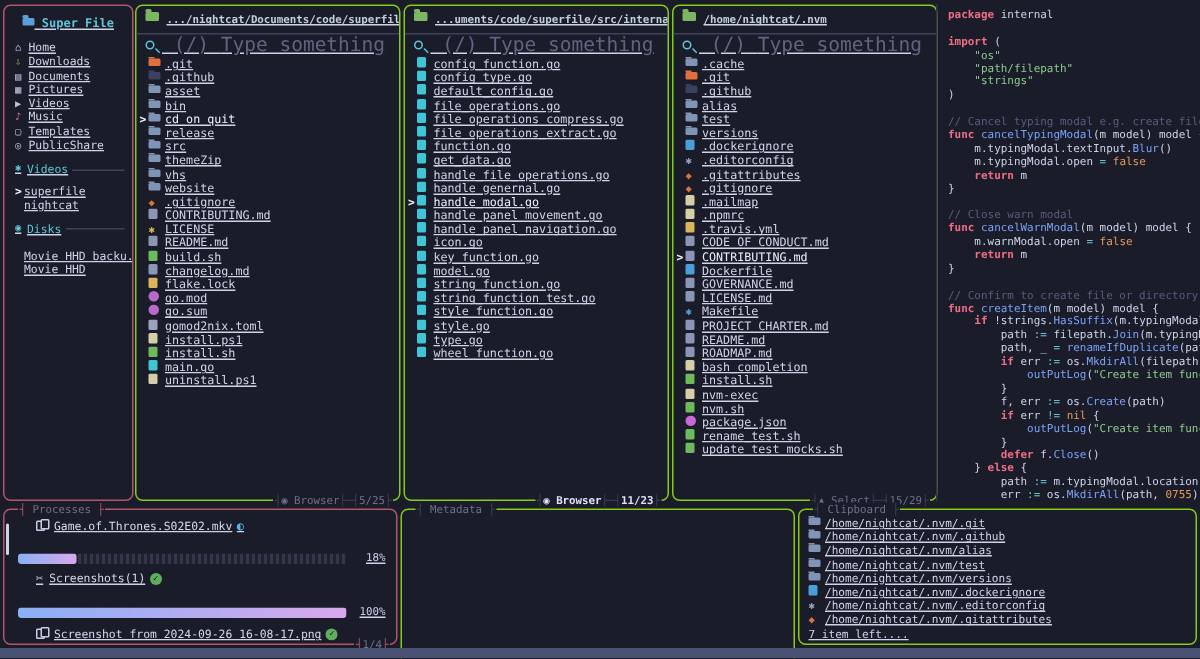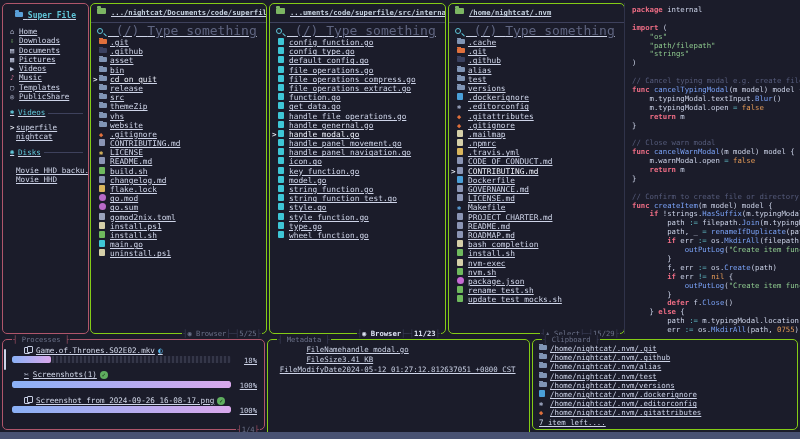--- a/index.html
+++ b/index.html
@@ -48,21 +48,21 @@
            padding:3px 0 0 7px;overflow:hidden;box-sizing:border-box;}
   .cl{white-space:pre;font-size:7.3px;line-height:8.9px;height:8.9px;overflow:hidden;}
   .k{color:#ee6d85;font-weight:bold;}.f{color:#7aa2f7;}.s{color:#8ec98e;}.c{color:#565c7c;}
   .n{color:#e59a57;}.o{color:#64c2cd;}.t{color:#ccd3e8;}
   
   .procs{left:2px;top:339px;width:263px;height:91px;}
   .meta{left:267px;top:339px;width:263px;height:112px;text-align:right;}
   .clip{left:532px;top:339px;width:266px;height:91px;}
   .proc{margin:0 7px 0 9px;padding-top:5px;}
   .pname{font-size:7.6px;height:10px;line-height:10px;white-space:nowrap;overflow:hidden;color:#d3d9ea;margin-left:12px;}
-  .brow{display:flex;align-items:flex-start;gap:4px;margin-top:1px;}
+  .brow{display:flex;align-items:flex-end;gap:4px;margin-top:12px;}
   .pbar{flex:1;height:7px;border-radius:2px;background:#23243280;position:relative;overflow:hidden;
         background-image:repeating-linear-gradient(90deg,#343648 0 2px,#1f2030 2px 4px);}
   .pfill{position:absolute;left:0;top:0;bottom:0;border-radius:2px;background:linear-gradient(90deg,#8ab0f5,#d9a8ec);}
   .pct{width:22px;text-align:right;font-size:7.2px;color:#c9d0e4;}
   .chk{display:inline-block;width:8px;height:8px;border-radius:50%;background:#5fae5f;color:#0c1c0c;
        font-size:6px;line-height:8px;text-align:center;vertical-align:middle;margin-left:3px;}
   .spin{color:#58b5e8;font-size:8px;margin-left:3px;}
   .icopy{position:relative;display:inline-block;width:8px;height:8px;margin-right:4px;top:1px;}
   .icopy::before{content:"";position:absolute;left:0;bottom:0;width:4px;height:5px;border:1px solid #c8cfe4;border-radius:1px;}
   .icopy::after{content:"";position:absolute;left:3px;top:0;width:4px;height:5px;border:1px solid #c8cfe4;border-radius:1px;background:#1b1c2a;}
@@ -156,22 +156,22 @@
         <div class="frow"><span class="cur"></span><span class="icell"><span class="isq" style="background: rgb(62, 198, 214);"></span></span><span>handle_file_operations.go</span></div>
         <div class="frow"><span class="cur"></span><span class="icell"><span class="isq" style="background: rgb(62, 198, 214);"></span></span><span>handle_genernal.go</span></div>
         <div class="frow"><span class="cur">&gt;</span><span class="icell"><span class="isq" style="background: rgb(62, 198, 214);"></span></span><span style="color: rgb(238, 241, 250);">handle_modal.go</span></div>
         <div class="frow"><span class="cur"></span><span class="icell"><span class="isq" style="background: rgb(62, 198, 214);"></span></span><span>handle_panel_movement.go</span></div>
         <div class="frow"><span class="cur"></span><span class="icell"><span class="isq" style="background: rgb(62, 198, 214);"></span></span><span>handle_panel_navigation.go</span></div>
         <div class="frow"><span class="cur"></span><span class="icell"><span class="isq" style="background: rgb(62, 198, 214);"></span></span><span>icon.go</span></div>
         <div class="frow"><span class="cur"></span><span class="icell"><span class="isq" style="background: rgb(62, 198, 214);"></span></span><span>key_function.go</span></div>
         <div class="frow"><span class="cur"></span><span class="icell"><span class="isq" style="background: rgb(62, 198, 214);"></span></span><span>model.go</span></div>
         <div class="frow"><span class="cur"></span><span class="icell"><span class="isq" style="background: rgb(62, 198, 214);"></span></span><span>string_function.go</span></div>
         <div class="frow"><span class="cur"></span><span class="icell"><span class="isq" style="background: rgb(62, 198, 214);"></span></span><span>string_function_test.go</span></div>
+        <div class="frow"><span class="cur"></span><span class="icell"><span class="isq" style="background: rgb(62, 198, 214);"></span></span><span>style_function.go</span></div>
         <div class="frow"><span class="cur"></span><span class="icell"><span class="isq" style="background: rgb(62, 198, 214);"></span></span><span>style.go</span></div>
-        <div class="frow"><span class="cur"></span><span class="icell"><span class="isq" style="background: rgb(62, 198, 214);"></span></span><span>style_function.go</span></div>
         <div class="frow"><span class="cur"></span><span class="icell"><span class="isq" style="background: rgb(62, 198, 214);"></span></span><span>type.go</span></div>
         <div class="frow"><span class="cur"></span><span class="icell"><span class="isq" style="background: rgb(62, 198, 214);"></span></span><span>wheel_function.go</span></div>
       </div>
       <span class="chip f-chip"><span class="tick">┤</span><span class="bright">◉ </span><span class="bright">Browser</span><span class="tick">├─┤</span><span class="bright">11/23</span><span class="tick">├</span></span>
     </section>
   <section class="panel fpanel fp-c">
       <div class="fp-header"><span class="hfold"></span><span>/home/nightcat/.nvm</span></div>
       <div class="fp-search"><span class="imag"></span><span> (/) </span><span>Type something</span></div>
       <div class="fp-list">
         <div class="frow"><span class="cur"></span><span class="icell"><span class="ifolder" style="background: rgb(128, 149, 181);"></span></span><span>.cache</span></div>
@@ -277,34 +277,20 @@
             </div>
             <span class="pct">100%</span>
           </div>
         </div>
       </div>
     <span class="chip f-chip ptick"><span class="tick">┤</span><span class="lbl">1/4</span><span class="tick">├</span></span>
   </section>
 
   <section class="panel meta">
     <span class="chip t-chip"><span class="tick">┤ </span><span class="lbl">Metadata</span><span class="tick"> ├</span></span>
-    <div class="mwrap" id="meta-body">
-        <div class="mrow">
-          <span class="mkey">FileName</span>
-          <span class="mval">handle_modal.go</span>
-        </div>
-        <div class="mrow">
-          <span class="mkey">FileSize</span>
-          <span class="mval">3.41 KB</span>
-        </div>
-        <div class="mrow">
-          <span class="mkey">FileModifyDate</span>
-          <span class="mval">2024-05-12 01:27:12.812637051 +0800 CST</span>
-        </div>
-      </div>
     <span class="chip f-chip"><span class="tick">┤</span><span class="lbl">1/3</span><span class="tick">├</span></span>
   </section>
 
   <section class="panel clip">
     <span class="chip t-chip"><span class="tick">┤ </span><span class="lbl">Clipboard</span><span class="tick"> ├</span></span>
     <div id="clip-body" style="padding-top:4px">
         <div class="crow"><span class="icell"><span class="ifolder" style="background: rgb(128, 149, 181);"></span></span><span>/home/nightcat/.nvm/.git</span></div>
         <div class="crow"><span class="icell"><span class="ifolder" style="background: rgb(128, 149, 181);"></span></span><span>/home/nightcat/.nvm/.github</span></div>
         <div class="crow"><span class="icell"><span class="ifolder" style="background: rgb(128, 149, 181);"></span></span><span>/home/nightcat/.nvm/alias</span></div>
         <div class="crow"><span class="icell"><span class="ifolder" style="background: rgb(128, 149, 181);"></span></span><span>/home/nightcat/.nvm/test</span></div>

